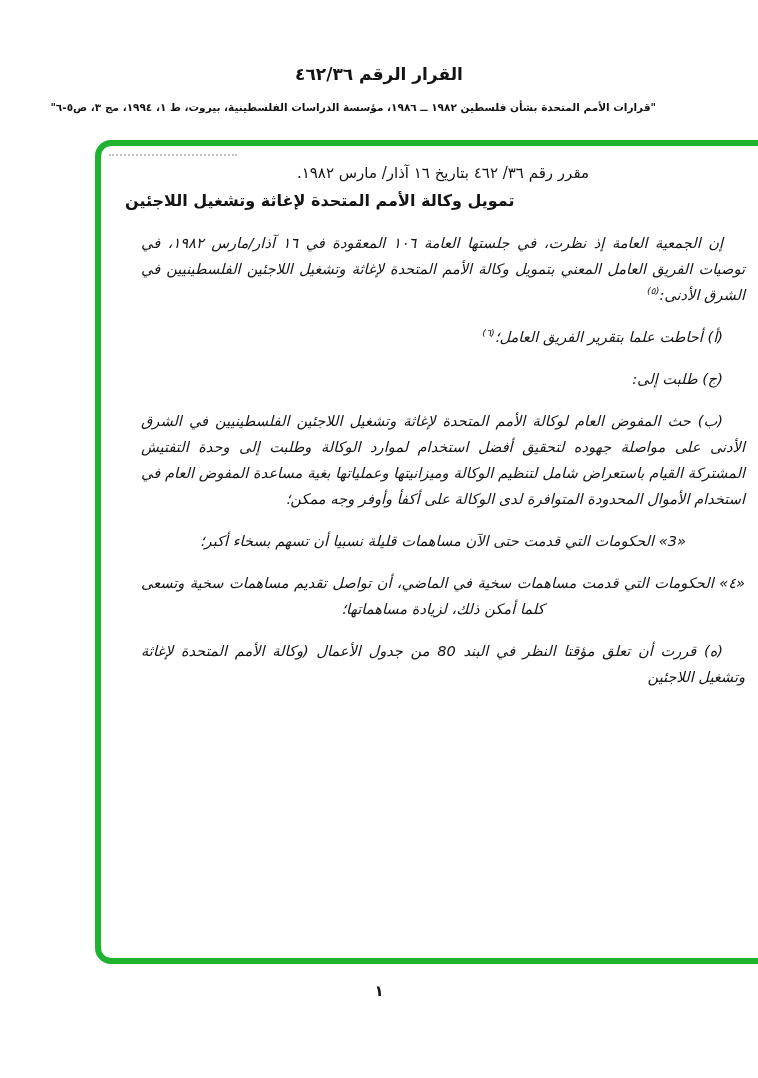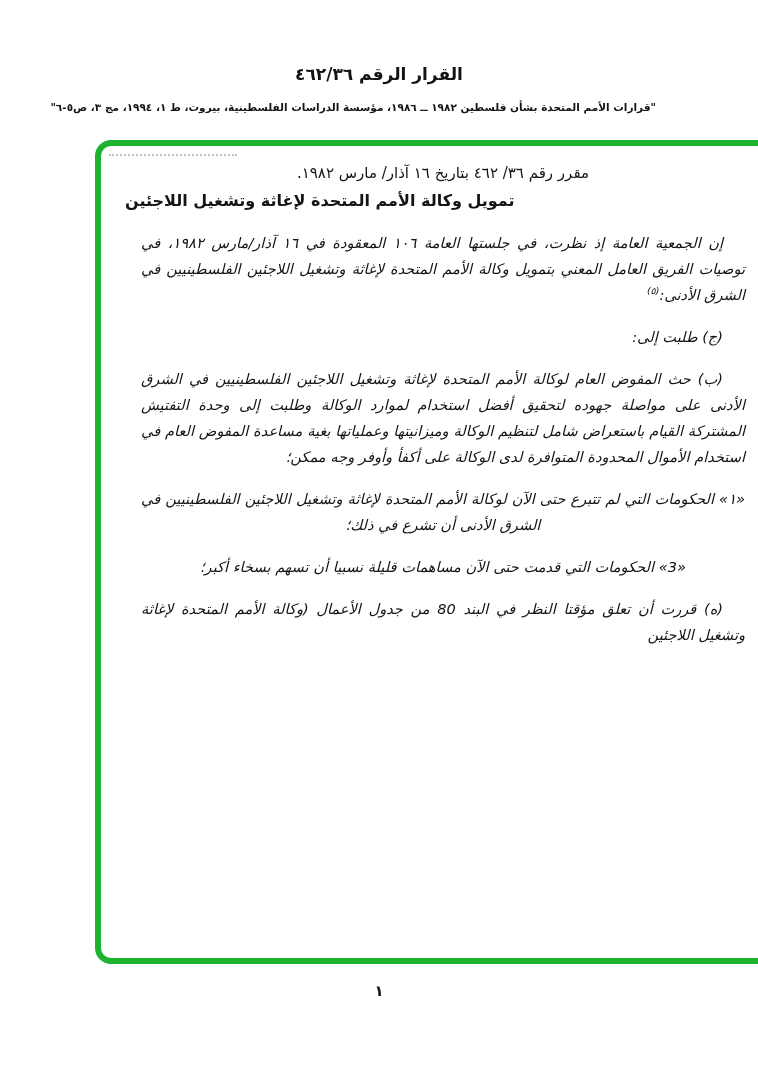--- a/index.html
+++ b/index.html
@@ -76,23 +76,24 @@
 
 <div class="frame">
   <div class="artifact"></div>
 
   <div class="content">
     <p class="decree">مقرر رقم ٣٦/ ٤٦٢ بتاريخ ١٦ آذار/ مارس ١٩٨٢.</p>
     <p class="doc-title">تمويل وكالة الأمم المتحدة لإغاثة وتشغيل اللاجئين</p>
 
     <div class="bodytext">
       <p class="para"><span>إن الجمعية العامة إذ نظرت، في جلستها العامة ١٠٦ المعقودة في ١٦ آذار/مارس ١٩٨٢، في توصيات الفريق العامل المعني بتمويل وكالة الأمم المتحدة لإغاثة وتشغيل اللاجئين الفلسطينيين في الشرق الأدنى:</span><sup>(٥)</sup></p>
+      <p class="para"><span>(أ) أحاطت علما بتقرير الفريق العامل؛</span><sup>(٦)</sup></p>
       <p class="para"><span>(ج) طلبت إلى:</span></p>
       <p class="para"><span>(ب) حث المفوض العام لوكالة الأمم المتحدة لإغاثة وتشغيل اللاجئين الفلسطينيين في الشرق الأدنى على مواصلة جهوده لتحقيق أفضل استخدام لموارد الوكالة وطلبت إلى وحدة التفتيش المشتركة القيام باستعراض شامل لتنظيم الوكالة وميزانيتها وعملياتها بغية مساعدة المفوض العام في استخدام الأموال المحدودة المتوافرة لدى الوكالة على أكفأ وأوفر وجه ممكن؛</span></p>
-      <p class="item"><span>«١» الحكومات التي لم تتبرع حتى الآن لوكالة الأمم المتحدة لإغاثة وتشغيل اللاجئين الفلسطينيين في الشرق الأدنى أن تشرع في ذلك؛</span></p>
       <p class="item"><span>«3» الحكومات التي قدمت حتى الآن مساهمات قليلة نسبيا أن تسهم بسخاء أكبر؛</span></p>
+      <p class="item"><span>«٤» الحكومات التي قدمت مساهمات سخية في الماضي، أن تواصل تقديم مساهمات سخية وتسعى كلما أمكن ذلك، لزيادة مساهماتها؛</span></p>
       <p class="para"><span>(ه) قررت أن تعلق مؤقتا النظر في البند 80 من جدول الأعمال (وكالة الأمم المتحدة لإغاثة وتشغيل اللاجئين</span></p>
     </div>
   </div>
 
 </div>
 
 <div class="pagenum">١</div>
 
 </body></html>

